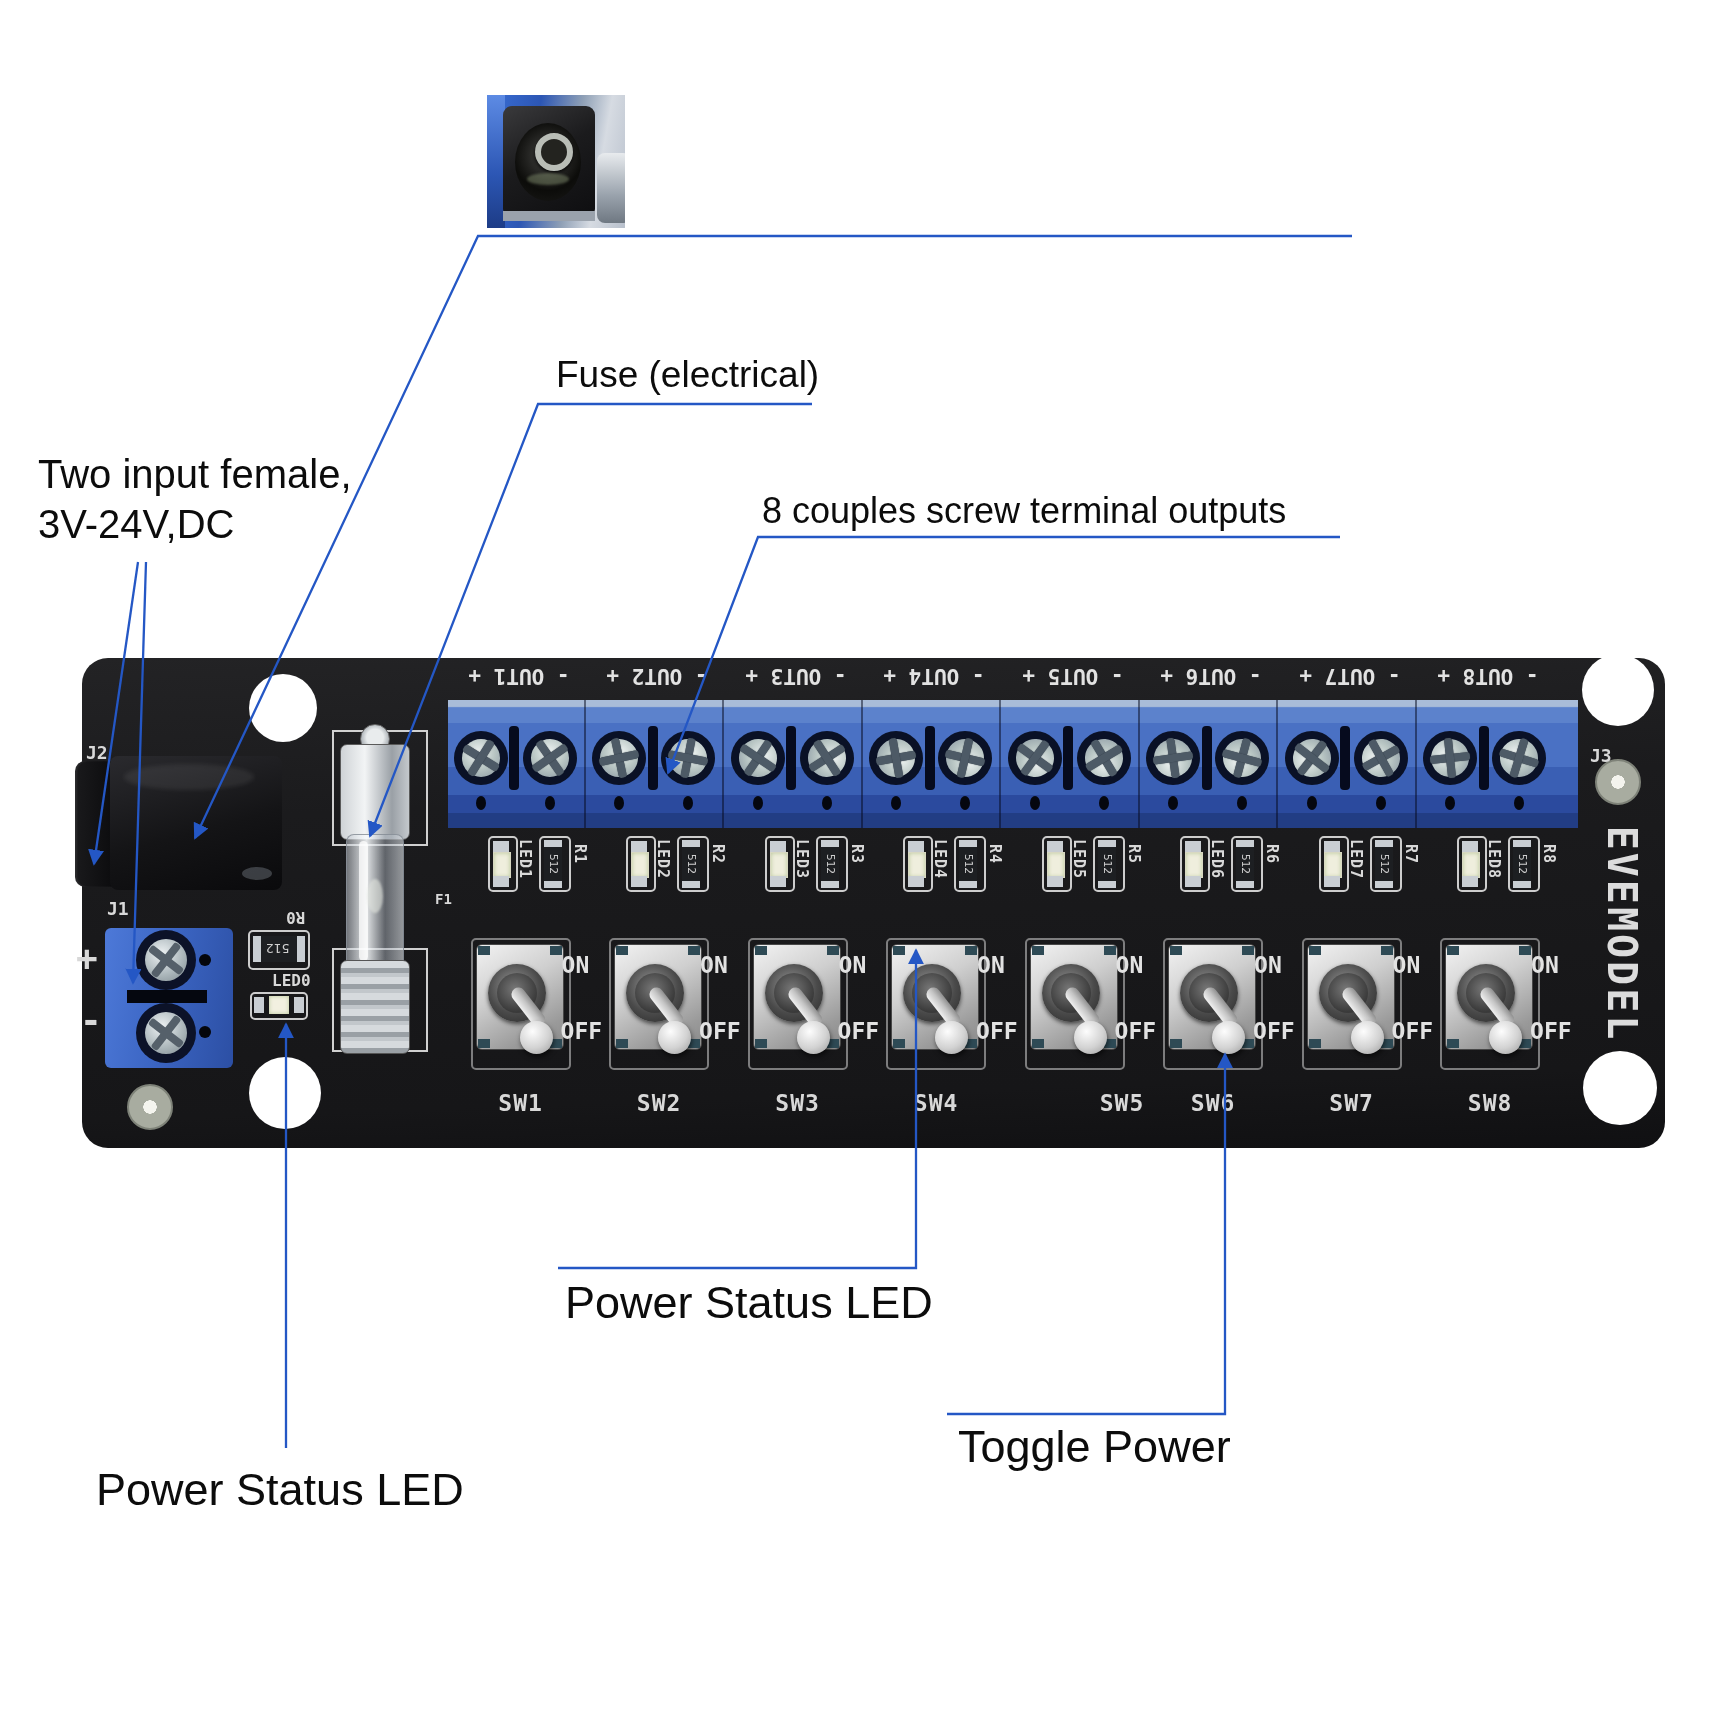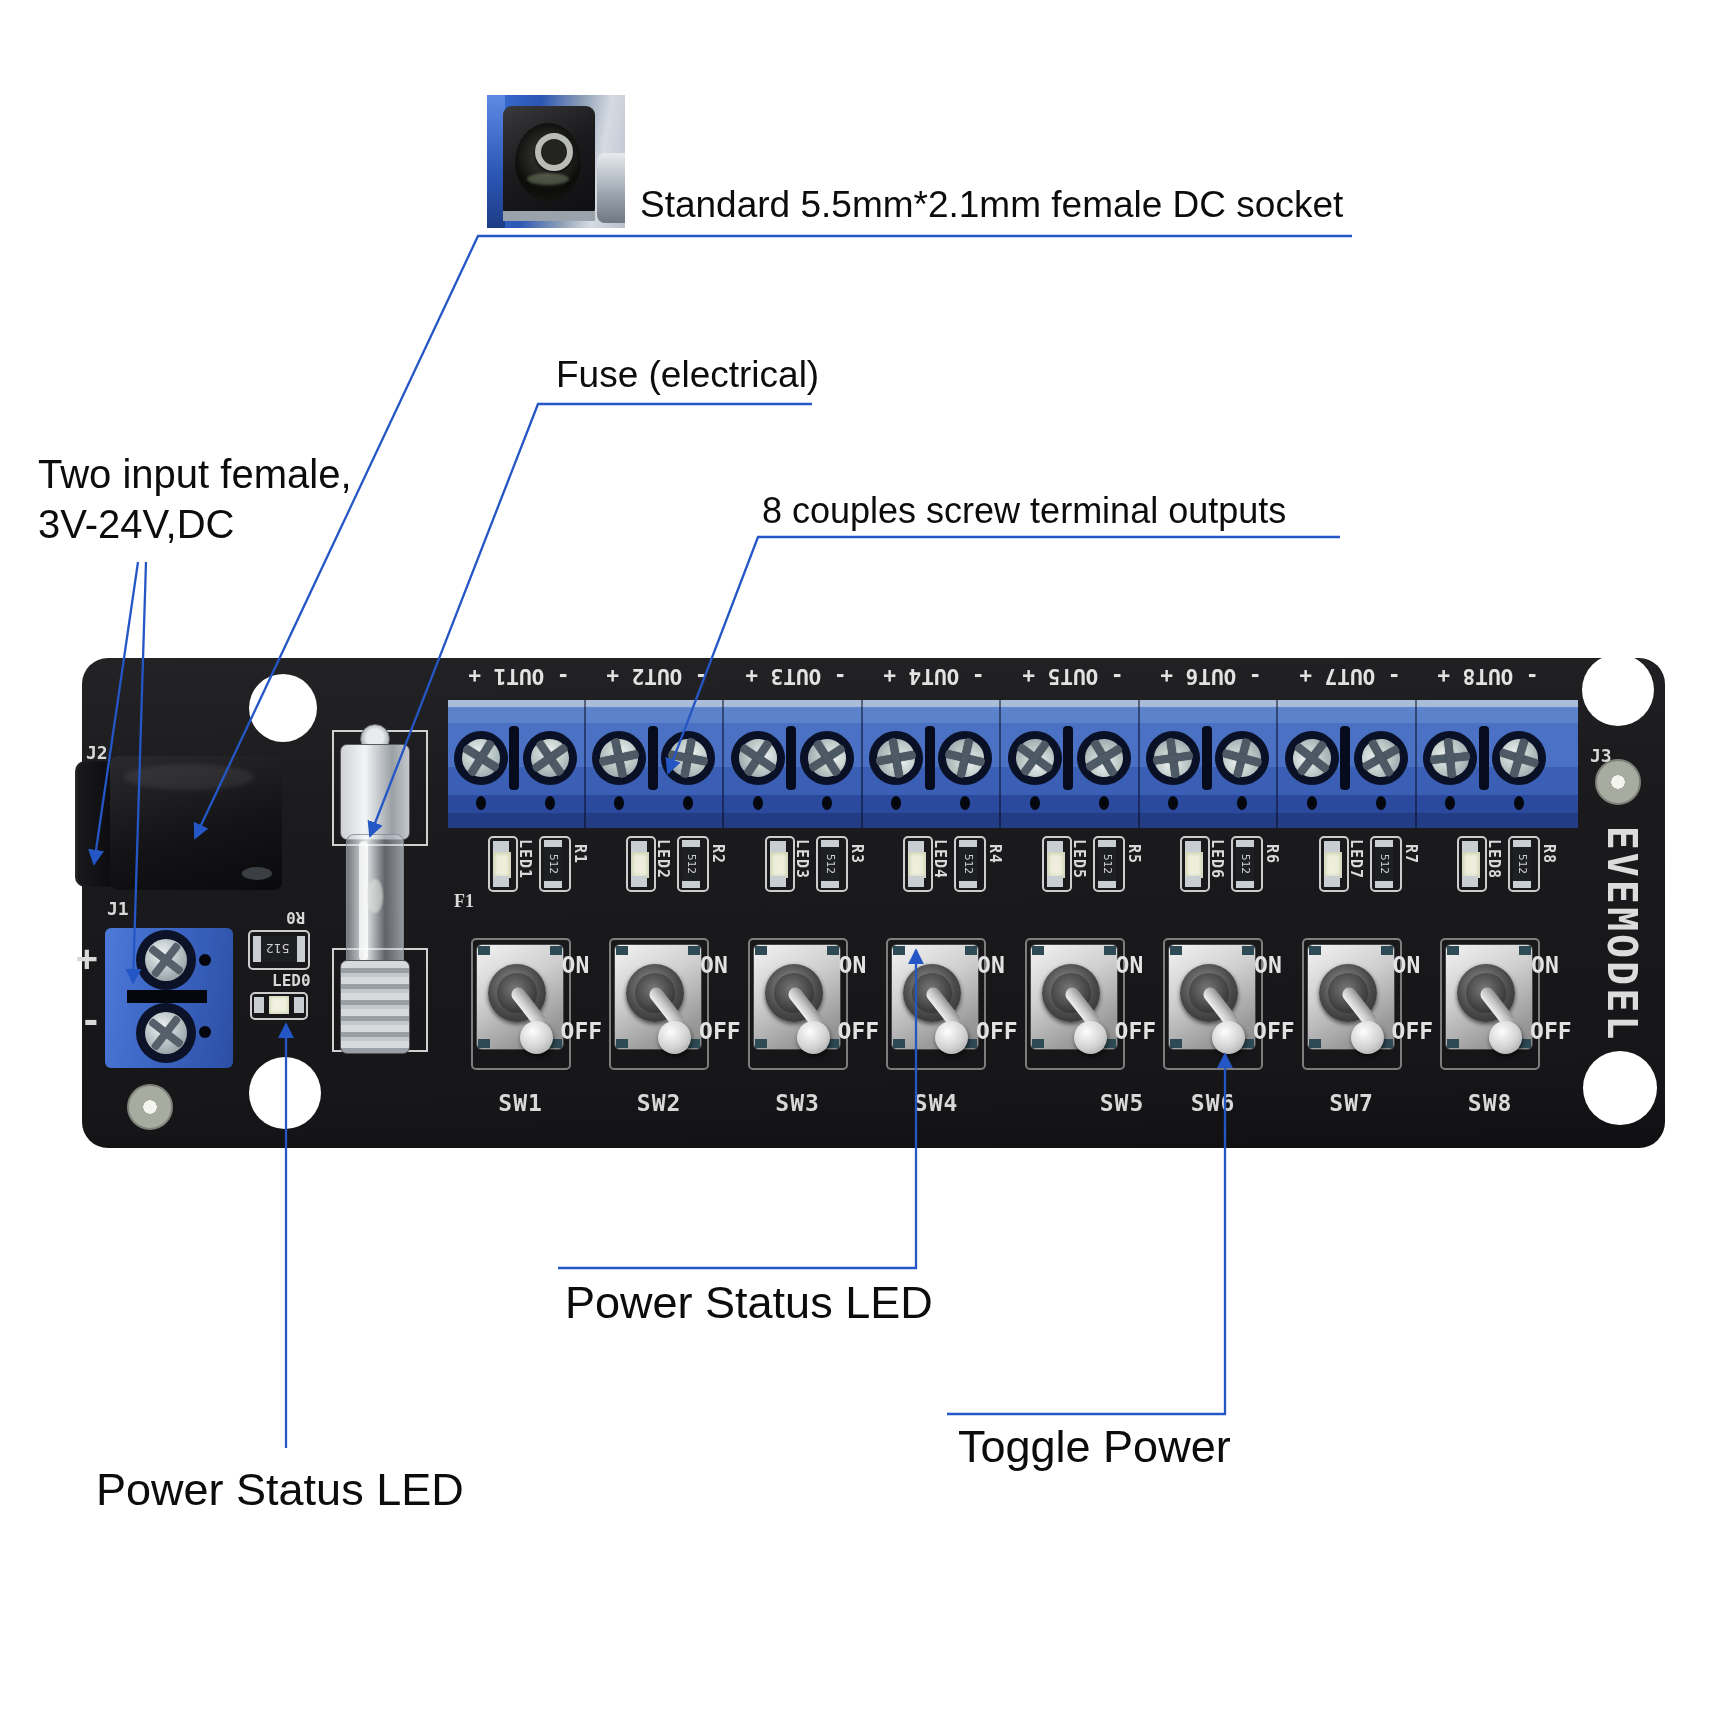--- a/index.html
+++ b/index.html
@@ -124,21 +124,20 @@
   <div id="photo">
     <div class="pbluestrip"></div>
     <div class="pmetal"></div>
     <div class="pjack"></div>
     <div class="popen"></div>
     <div class="ppin"></div>
     <div class="pglint"></div>
     <div class="pbase"></div>
   </div>
 
-  <div class="note" style="left:640px;top:184px;font-size:37px;">Standard 5.5mm*2.1mm female DC socket</div>
   <div class="note" style="left:556px;top:354px;font-size:37px;">Fuse (electrical)</div>
   <div class="note" style="left:38px;top:452px;font-size:40px;">Two input female,</div>
   <div class="note" style="left:38px;top:502px;font-size:40px;">3V-24V,DC</div>
   <div class="note" style="left:762px;top:490px;font-size:36px;">8 couples screw terminal outputs</div>
   <div class="note" style="left:565px;top:1277px;font-size:45px;">Power Status LED</div>
   <div class="note" style="left:958px;top:1421px;font-size:45px;">Toggle Power</div>
   <div class="note" style="left:96px;top:1464px;font-size:45px;">Power Status LED</div>
 
   <div id="board">
 
@@ -146,21 +145,21 @@
     <div class="hole" style="left:167px;top:399px;width:72px;height:72px;"></div>
     <div class="hole" style="left:1500px;top:-4px;width:72px;height:72px;"></div>
     <div class="hole" style="left:1501px;top:393px;width:74px;height:74px;"></div>
     <div class="pad" style="left:45px;top:426px;width:42px;height:42px;"></div>
     <div class="pad" style="left:1513px;top:101px;width:42px;height:42px;"></div>
   </div>
 
   <div class="silk" style="left:86px;top:742px;font-size:18px;z-index:3;">J2</div>
   <div class="silk" style="left:107px;top:898px;font-size:18px;z-index:3;">J1</div>
   <div class="silk" style="left:1590px;top:745px;font-size:18px;z-index:3;">J3</div>
-  <div class="silk" style="left:454px;top:891px;font-size:18px;z-index:3;font-family:Liberation Serif, serif;">F1</div>
+  <div class="silk" style="left:435px;top:891px;font-size:14px;z-index:3;">F1</div>
   <div class="silk" style="left:286px;top:908px;font-size:16px;z-index:3;transform:rotate(180deg);">R0</div>
   <div class="silk" style="left:272px;top:971px;font-size:16px;z-index:3;">LED0</div>
   <div class="silk" style="left:76px;top:938px;font-size:36px;z-index:3;">+</div>
   <div class="silk" style="left:80px;top:1000px;font-size:36px;z-index:3;">-</div>
 
   <div id="jackflange"></div>
   <div id="jackbody"></div>
 
   <div id="j1">
     <div class="jscrew" style="left:31px;top:2px;">

